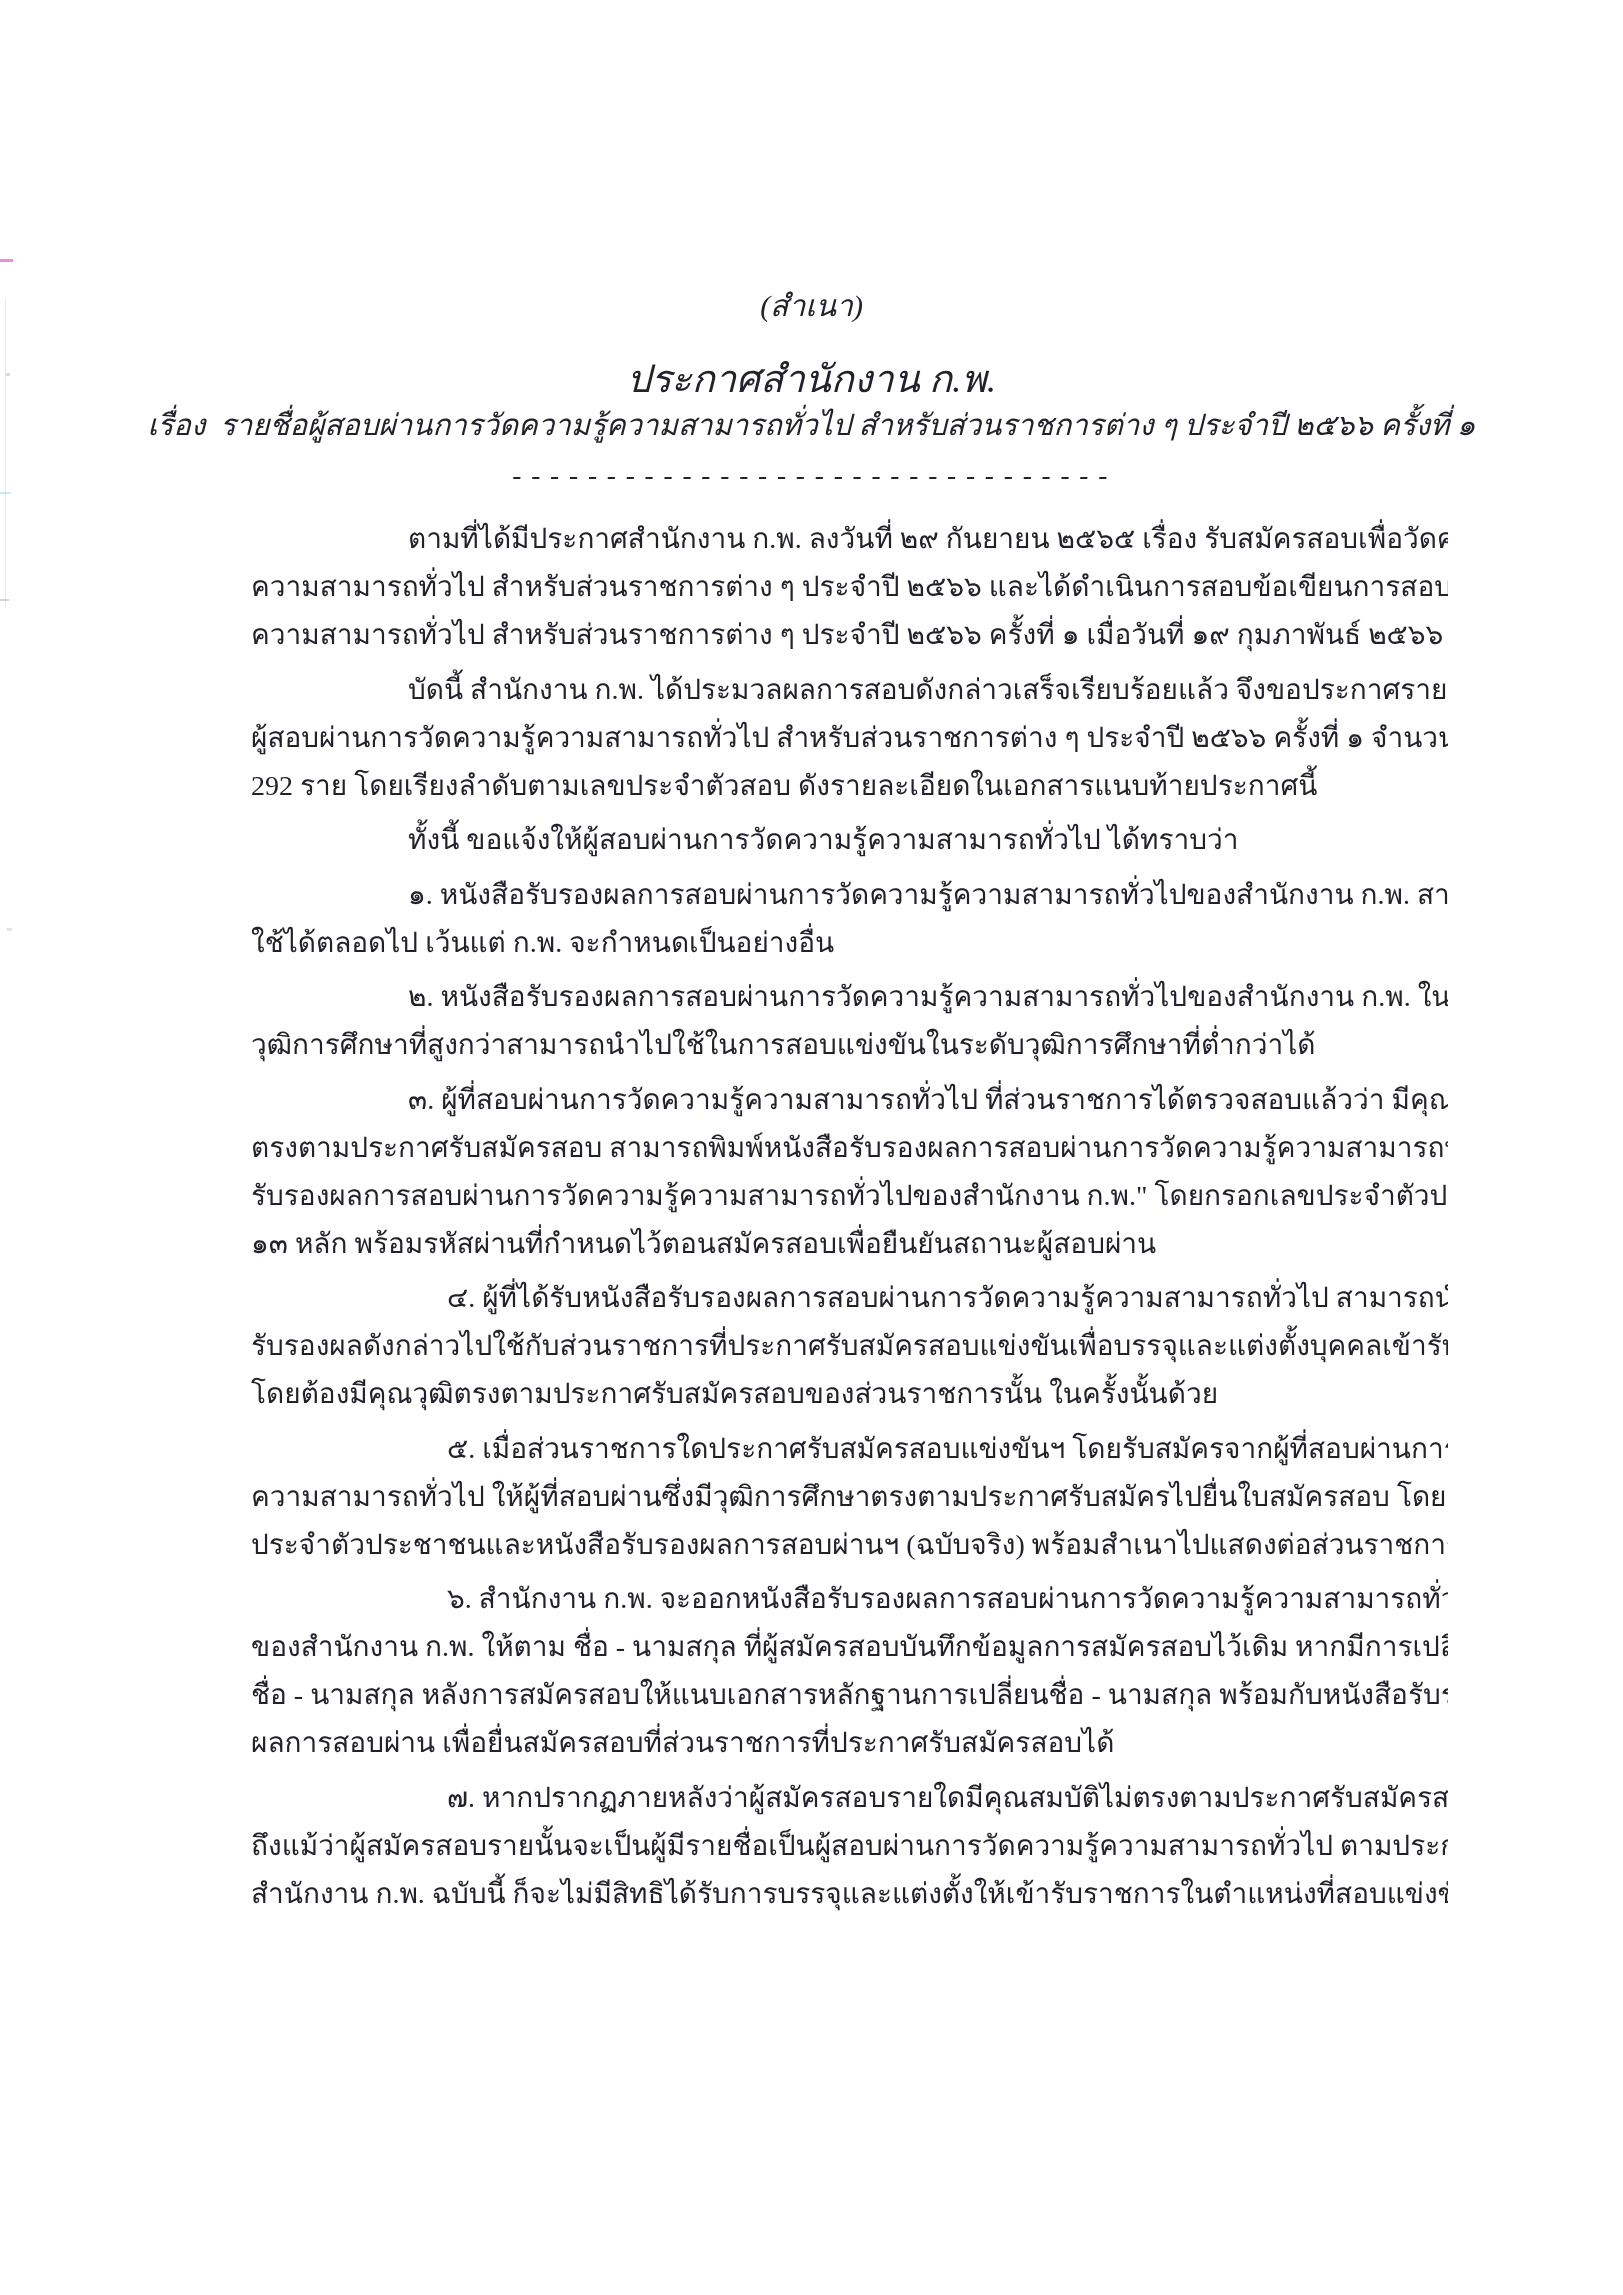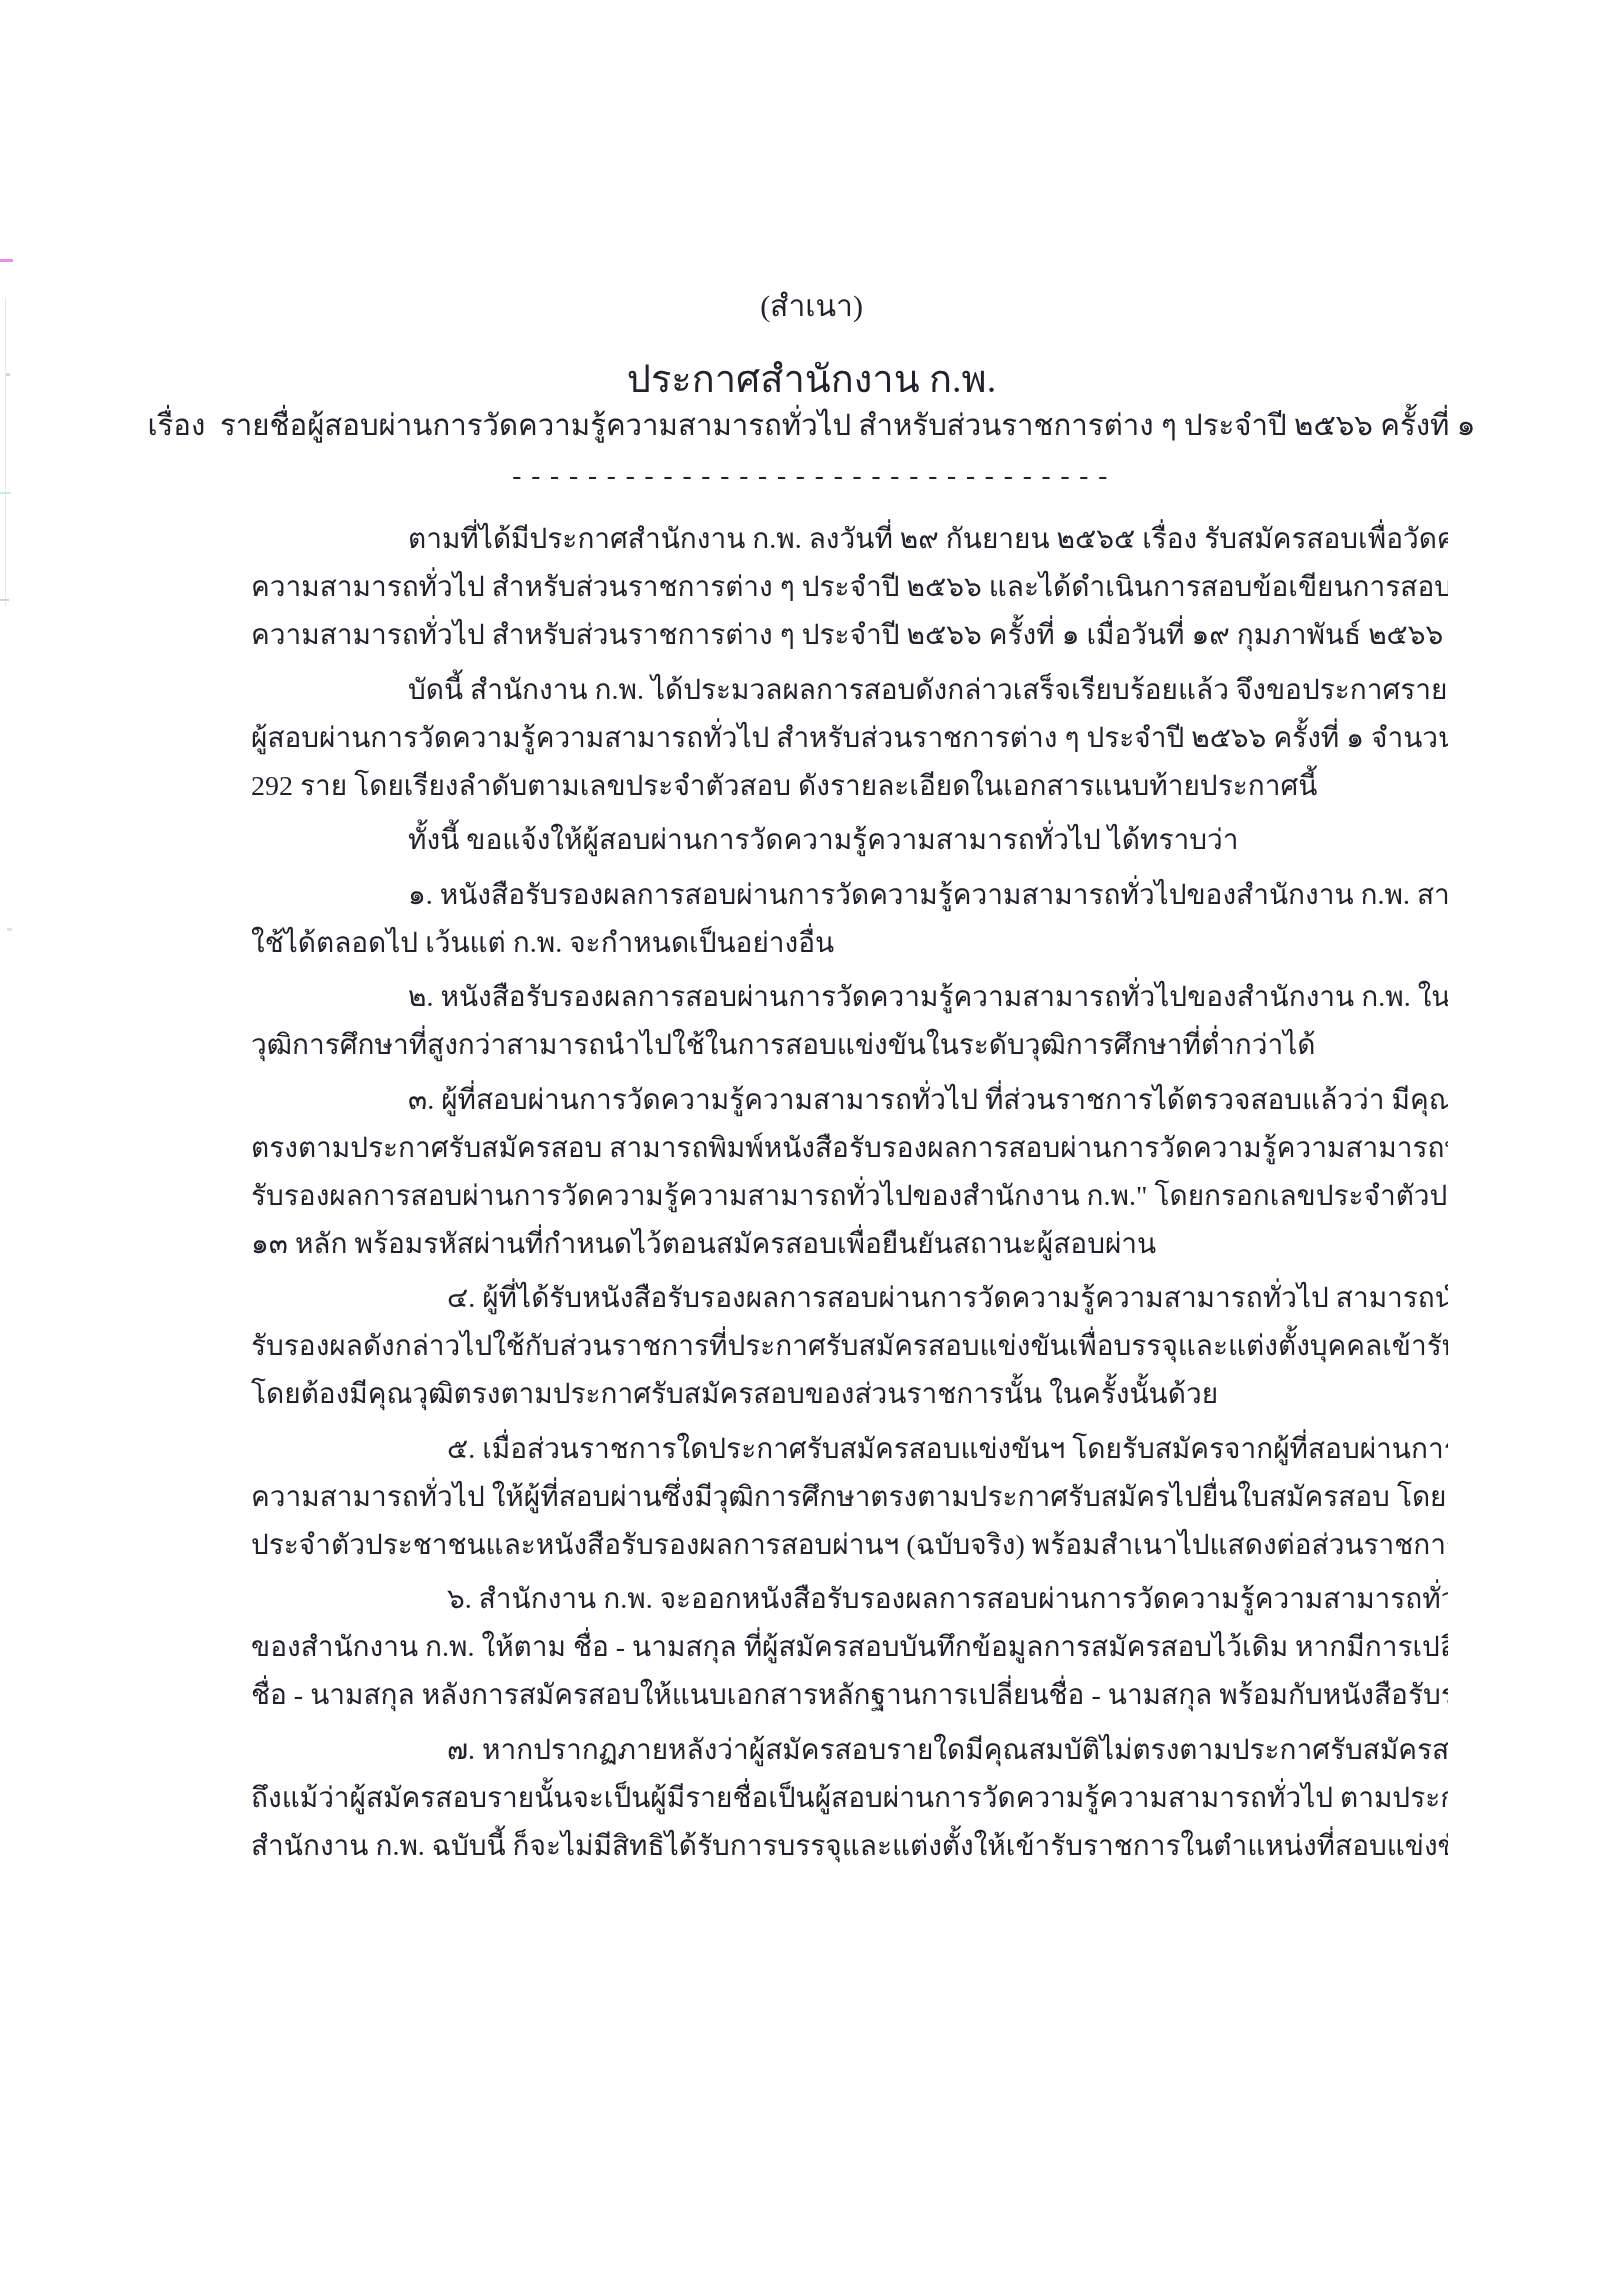--- a/index.html
+++ b/index.html
@@ -20,21 +20,21 @@
   
   .artifact { position: absolute; pointer-events: none; }
   .artifact.vline   { left: 4.6px;  top: 298px;  width: 1.3px;  height: 308px; background: #e0e0e4; opacity: .7; }
   .artifact.pink1   { left: 0;    top: 259px;  width: 13px; height: 2.6px;   background: #e06ad8; opacity: .75; }
   .artifact.cyan1   { left: 0;    top: 492px;  width: 10.5px; height: 2px;   background: #bfe9ec; opacity: .9; }
   .artifact.gray1   { left: 0;    top: 599px;  width: 9.2px; height: 2px;   background: #d5d5d9; }
   .artifact.speck1  { left: 5.9px;  top: 373px;  width: 4.6px;  height: 2.6px;   background: #d9d9dd; }
   .artifact.speck2  { left: 7.2px; top: 928px; width: 5.2px;  height: 2.6px;   background: #e3e3e7; }
 
   
-  .header { text-align: center; }
+  .header { text-align: center; font-style: italic; }
   .copy-stamp {
     padding-top: 283px;
     font-size: 30px;
     line-height: 46px;
   }
   .doc-title {
     margin-top: 27px;
     font-size: 38px;
     line-height: 46px;
   }
@@ -128,20 +128,21 @@
       </div>
       <div class="para indent-b">
         <div class="line first">๕. เมื่อส่วนราชการใดประกาศรับสมัครสอบแข่งขันฯ โดยรับสมัครจากผู้ที่สอบผ่านการวัดความรู้</div>
         <div class="line">ความสามารถทั่วไป ให้ผู้ที่สอบผ่านซึ่งมีวุฒิการศึกษาตรงตามประกาศรับสมัครไปยื่นใบสมัครสอบ โดยนำบัตร</div>
         <div class="line last">ประจำตัวประชาชนและหนังสือรับรองผลการสอบผ่านฯ (ฉบับจริง) พร้อมสำเนาไปแสดงต่อส่วนราชการนั้น ๆ</div>
       </div>
       <div class="para indent-b">
         <div class="line first">๖. สำนักงาน ก.พ. จะออกหนังสือรับรองผลการสอบผ่านการวัดความรู้ความสามารถทั่วไป</div>
         <div class="line">ของสำนักงาน ก.พ. ให้ตาม ชื่อ - นามสกุล ที่ผู้สมัครสอบบันทึกข้อมูลการสมัครสอบไว้เดิม หากมีการเปลี่ยน</div>
         <div class="line">ชื่อ - นามสกุล หลังการสมัครสอบให้แนบเอกสารหลักฐานการเปลี่ยนชื่อ - นามสกุล พร้อมกับหนังสือรับรอง</div>
+        <div class="line last">ผลการสอบผ่าน เพื่อยื่นสมัครสอบที่ส่วนราชการที่ประกาศรับสมัครสอบได้</div>
       </div>
       <div class="para indent-b">
         <div class="line first">๗. หากปรากฏภายหลังว่าผู้สมัครสอบรายใดมีคุณสมบัติไม่ตรงตามประกาศรับสมัครสอบ</div>
         <div class="line">ถึงแม้ว่าผู้สมัครสอบรายนั้นจะเป็นผู้มีรายชื่อเป็นผู้สอบผ่านการวัดความรู้ความสามารถทั่วไป ตามประกาศ</div>
         <div class="line last">สำนักงาน ก.พ. ฉบับนี้ ก็จะไม่มีสิทธิได้รับการบรรจุและแต่งตั้งให้เข้ารับราชการในตำแหน่งที่สอบแข่งขันได้</div>
       </div>
     </div>
 
 </div>
 

